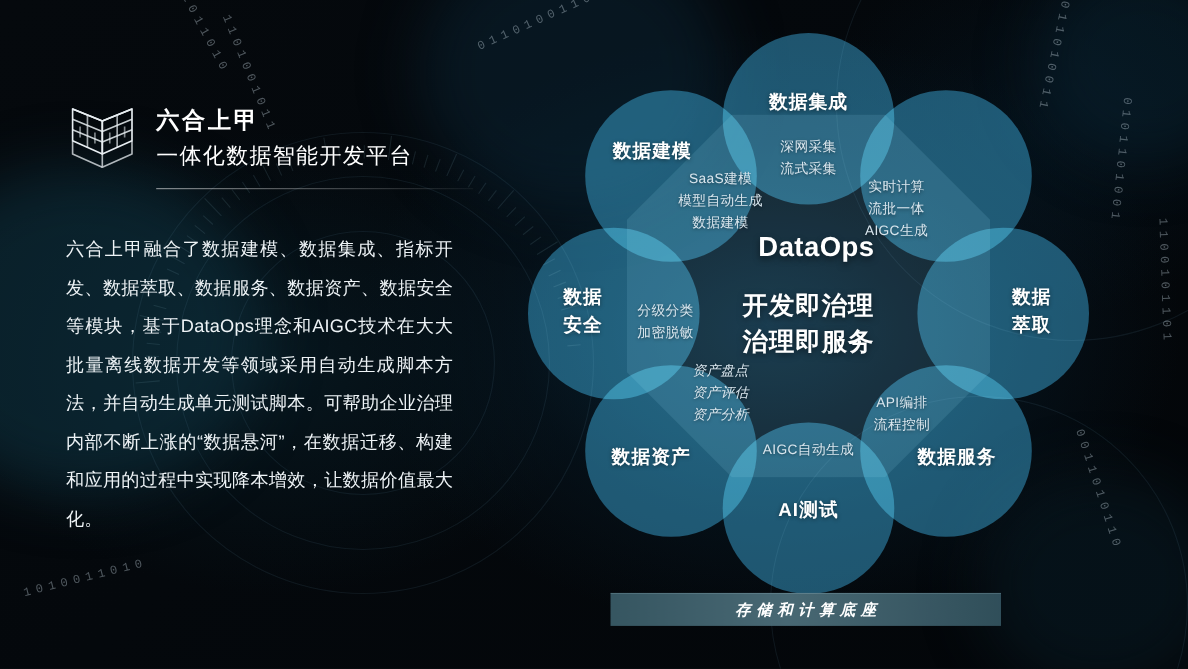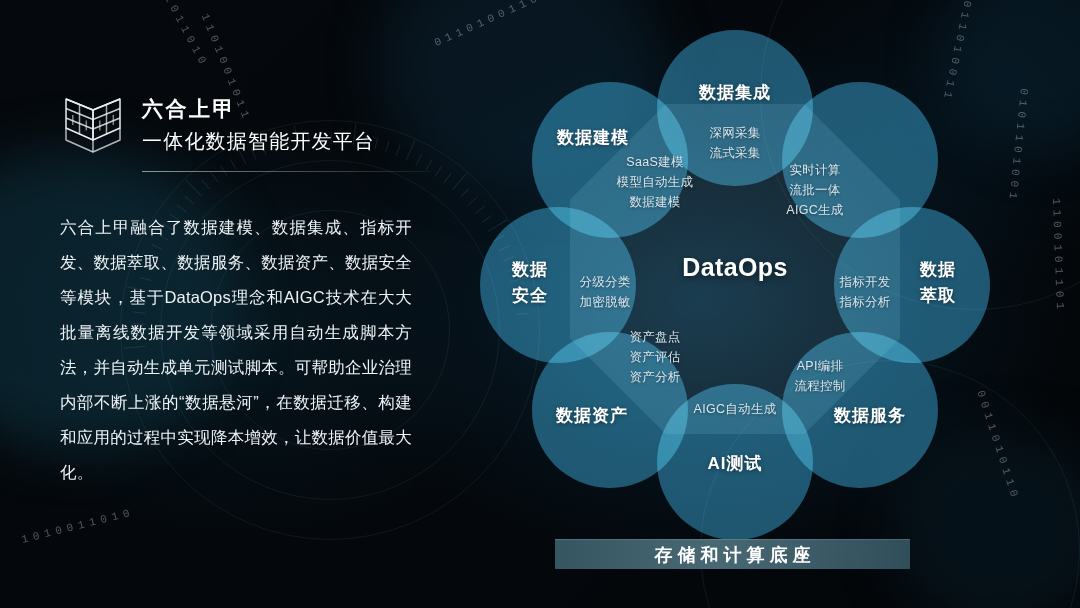--- a/index.html
+++ b/index.html
@@ -188,25 +188,26 @@
     width: 355px;
     height: 30px;
     background: linear-gradient(to right, rgba(58,92,104,0.92), rgba(78,112,124,0.92) 45%, rgba(52,84,96,0.92));
     border-top: 1px solid rgba(170,200,210,0.22);
     display: flex;
     align-items: center;
     justify-content: center;
   }
 
   #footer-label {
-    font-size: 18px;
+    font-size: 14px;
     font-weight: bold;
     color: #ffffff;
     letter-spacing: 5px;
     text-indent: 5px;
+    font-style: italic;
   }
 </style>
 </head>
 <body>
 
 <div id="stage">
 
   <div class="bg-layer">
     <div class="glow-blob" style="left:-90px; top:150px; width:330px; height:300px; background:rgba(14,52,68,0.55);"></div>
     <div class="glow-blob" style="left:380px; top:-60px; width:280px; height:250px; background:rgba(10,40,58,0.45);"></div>
@@ -344,31 +345,31 @@
     <div class="node-subs" style="left:200px; top:99px;  width:130px;">深网采集
 流式采集</div>
     <div class="node-subs" style="left:120px; top:128px; width:130px;">SaaS建模
 模型自动生成
 数据建模</div>
     <div class="node-subs" style="left:285px; top:136px; width:120px;">实时计算
 流批一体
 AIGC生成</div>
     <div class="node-subs" style="left:80px;  top:248px; width:110px;">分级分类
 加密脱敏</div>
-    <div class="node-subs" style="left:340px; top:248px; width:110px;">指标开发
-指标分析</div>
-    <div class="node-subs" style="left:120px; top:303px; width:130px;">资产盘点
+    <div class="node-subs" style="left:120px; top:303px; width:130px;font-style:italic;">资产盘点
 资产评估
 资产分析</div>
     <div class="node-subs" style="left:290px; top:332px; width:120px;">API编排
 流程控制</div>
     <div class="node-subs" style="left:200px; top:375px; width:130px;">AIGC自动生成</div>
 
     <div id="center-block">
       <div id="center-en">DataOps</div>
+      <div id="center-cn">开发即治理
+治理即服务</div>
     </div>
   </div>
 
   <div id="footer-bar">
     <span id="footer-label">存储和计算底座</span>
   </div>
 
 </div>
 
 </body></html>

